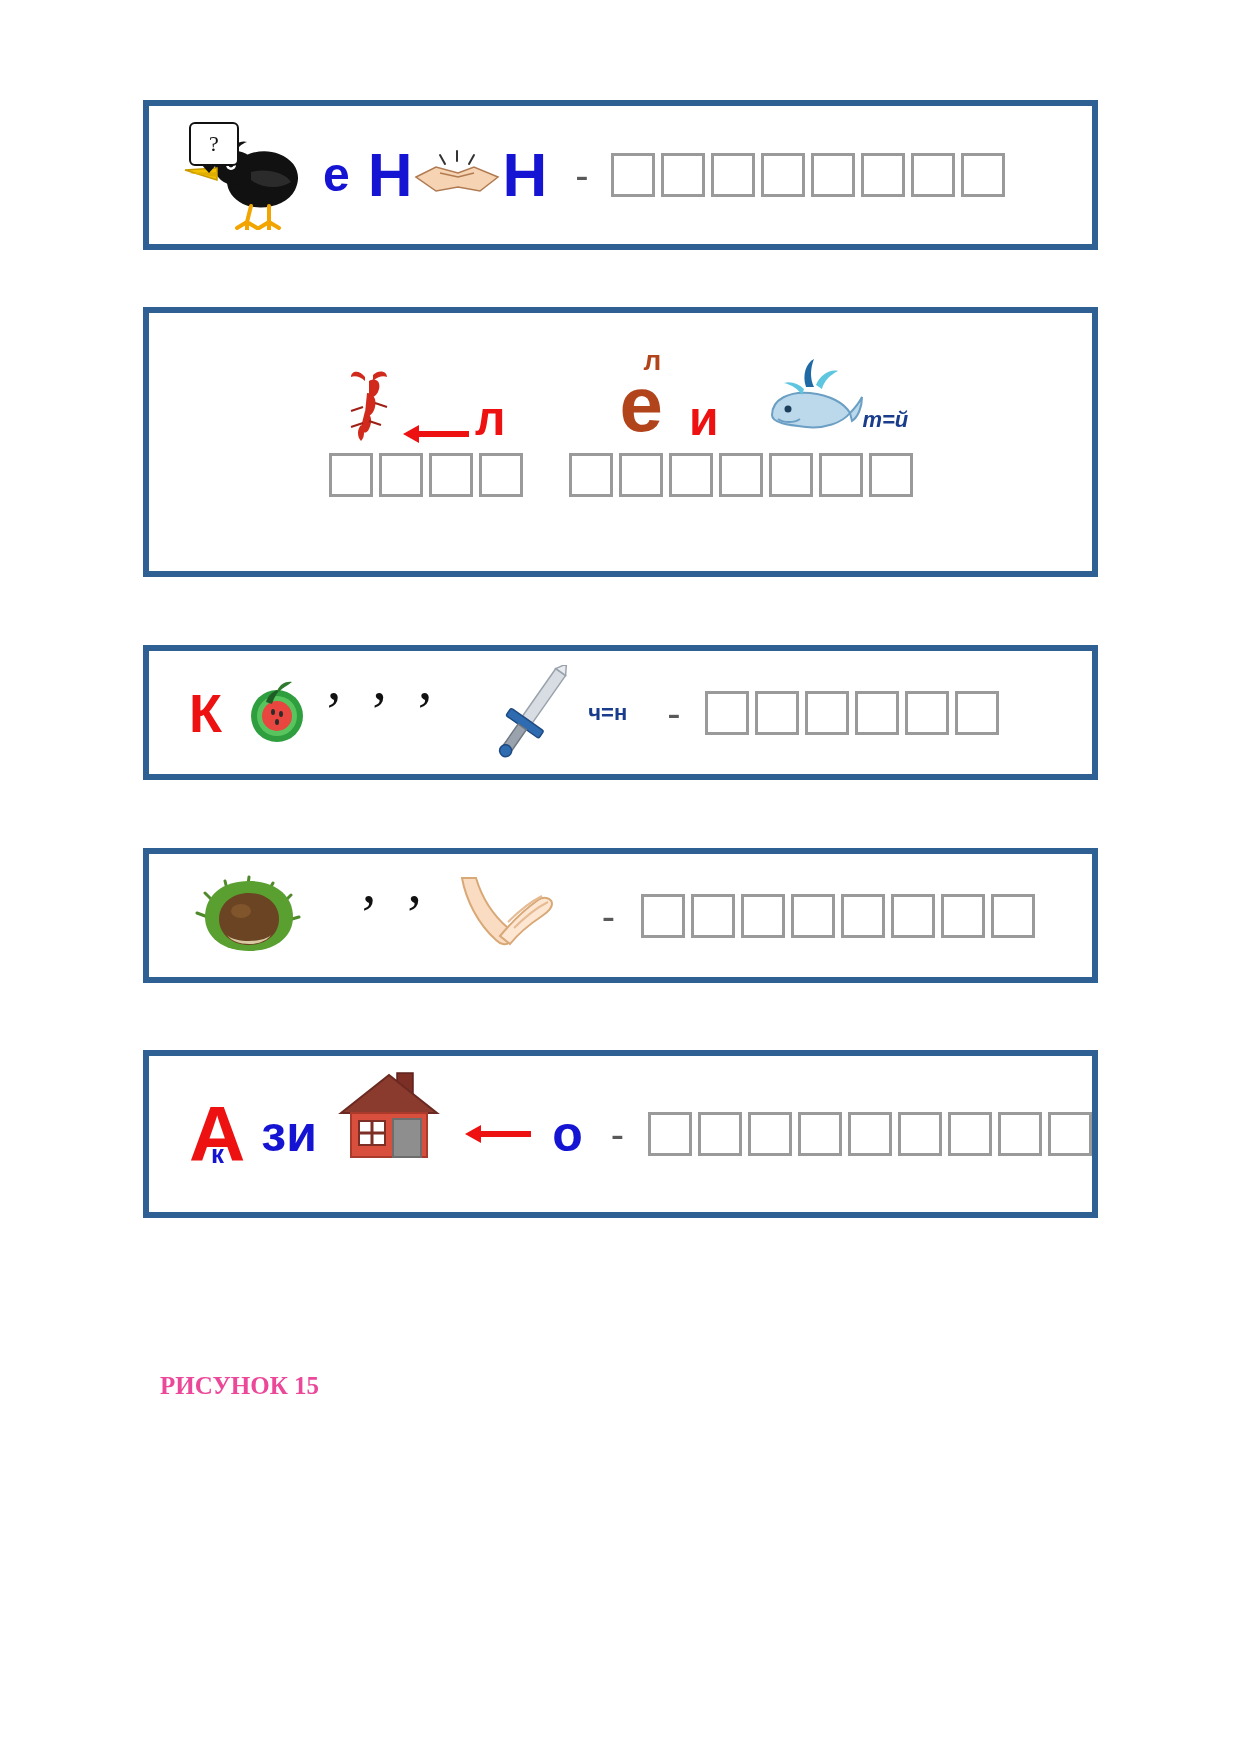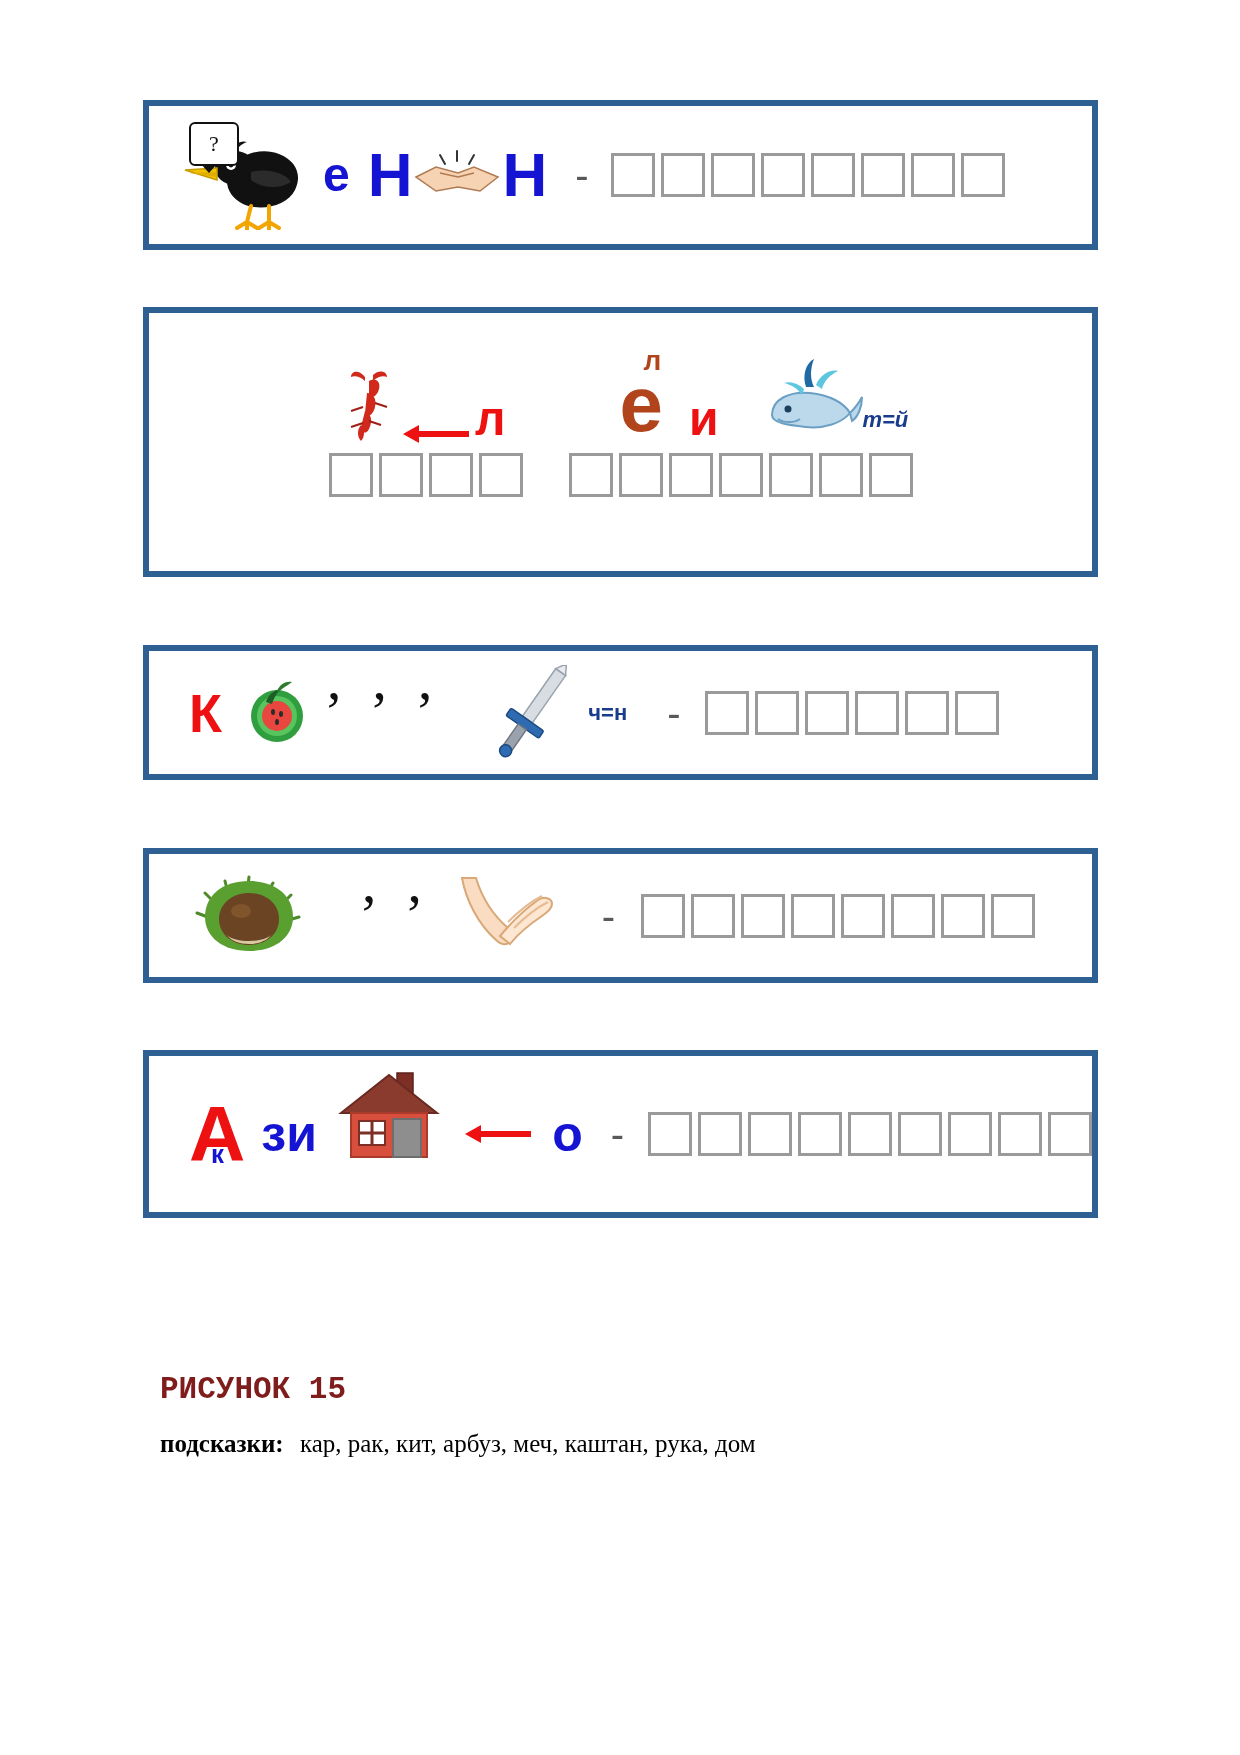--- a/index.html
+++ b/index.html
@@ -96,21 +96,21 @@
   #puzzle-4 { left: 143px; top: 848px; width: 955px; height: 135px; }
   #puzzle-4 .inner { display: flex; align-items: center; height: 100%; padding-left: 40px; gap: 10px; }
 
   
   #puzzle-5 { left: 143px; top: 1050px; width: 955px; height: 168px; }
   #puzzle-5 .inner { display: flex; align-items: center; height: 100%; padding-left: 40px; gap: 8px; }
 
   
   .footer-title {
     position: absolute; left: 160px; top: 1372px;
-    font-family: Liberation Mono, monospace; font-weight: bold; font-size: 31px; color: #7f1d1d;
+    font-family: Liberation Serif, serif; font-weight: bold; font-size: 25px; color: #ec4899;
   }
   .footer-hints {
     position: absolute; left: 160px; top: 1430px;
     font-family: "Liberation Serif", serif; font-size: 25px; color: #000;
   }
   .footer-hints b { font-weight: bold; }
 </style>
 </head>
 <body>
 
@@ -374,18 +374,14 @@
         <span class="cell"></span>
         <span class="cell"></span>
         <span class="cell"></span>
         <span class="cell"></span>
         <span class="cell"></span>
       </span>
     </div>
   </div>
 
   <div class="footer-title">РИСУНОК 15</div>
-  <div class="footer-hints">
-    <b>подсказки:</b>
-    <span style="margin-left:10px;">кар, рак, кит, арбуз, меч, каштан, рука, дом</span>
-  </div>
 
 </div>
 
 </body></html>

